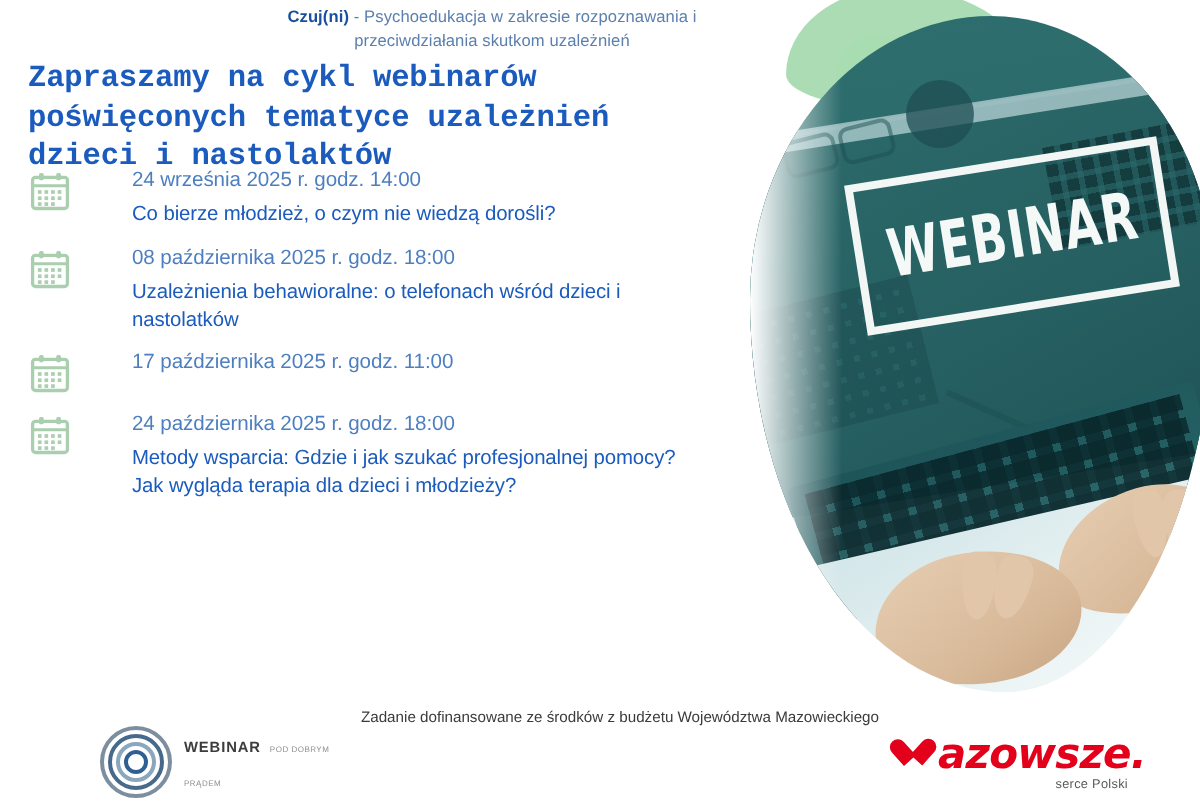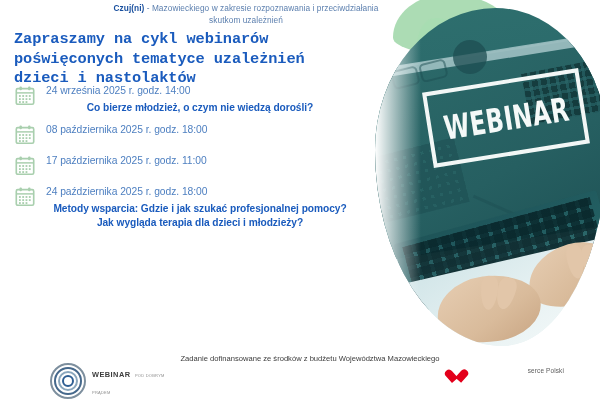--- a/index.html
+++ b/index.html
@@ -276,43 +276,43 @@
     position: absolute;
     left: 14px;
     top: 84px;
     width: 340px;
   }
   .event {
     position: relative;
     display: flex;
     align-items: flex-start;
     margin-bottom: 8px;
+    gap: 20px;
   }
   .cal-icon {
     flex: 0 0 auto;
     width: 22px;
     height: 22px;
     margin-right: 10px;
     margin-top: 1px;
   }
   .event-body { flex: 1 1 auto; }
   .event-date {
     font-size: 10.3px;
     line-height: 14px;
     color: #4d7fc0;
     margin-bottom: 3px;
     letter-spacing: -.05px;
   }
   .event-title {
     font-size: 10.2px;
     line-height: 13.8px;
-    font-weight: 700;
+    font-weight: 400;
     color: #1a5bbd;
     letter-spacing: -.05px;
-    text-align: center;
   }
 
   
   .funding-note {
     position: absolute;
     left: 150px;
     top: 353px;
     width: 320px;
     text-align: center;
     font-size: 7.6px;
@@ -441,21 +441,21 @@
       <div class="hand hand-l">
         <div class="finger" style="left:62px; top:4px; width:18px; height:32px; transform:rotate(22deg);"></div>
         <div class="finger" style="left:46px; top:0px; width:17px; height:34px; transform:rotate(12deg);"></div>
       </div>
 
       <div class="photo-fade-left"></div>
     </div>
   </div>
 
   <div class="kicker">
-    <b>Czuj(ni)</b><span> - </span><span>Mazowieckiego w zakresie rozpoznawania i przeciwdziałania skutkom uzależnień</span>
+    <b>Czuj(ni)</b><span> - </span><span>Psychoedukacja w zakresie rozpoznawania i przeciwdziałania skutkom uzależnień</span>
   </div>
 
   <div class="headline">Zapraszamy na cykl webinarów poświęconych tematyce uzależnień dzieci i nastolaktów</div>
 
   <div class="events">
 
     <div class="event">
       <span class="cal-icon">
         <svg viewBox="0 0 24 24" width="22" height="22" aria-hidden="true">
           <rect x="2.5" y="4" width="19" height="17" rx="1.6" fill="#ffffff" stroke="#a9cfae" stroke-width="1.8"></rect>
@@ -500,20 +500,21 @@
             <rect x="12.6" y="14.4" width="2" height="2"></rect>
               <rect x="16.2" y="14.4" width="2" height="2"></rect>
             <rect x="5.4" y="17.6" width="2" height="2"></rect>
               <rect x="9" y="17.6" width="2" height="2"></rect>
             <rect x="12.6" y="17.6" width="2" height="2"></rect>
           </g>
         </svg>
       </span>
       <div class="event-body">
         <div class="event-date">08 października 2025 r. godz. 18:00</div>
+        <div class="event-title">Uzależnienia behawioralne: o telefonach wśród dzieci i nastolatków</div>
       </div>
     </div>
 
     <div class="event">
       <span class="cal-icon">
         <svg viewBox="0 0 24 24" width="22" height="22" aria-hidden="true">
           <rect x="2.5" y="4" width="19" height="17" rx="1.6" fill="#ffffff" stroke="#a9cfae" stroke-width="1.8"></rect>
           <line x1="2.5" y1="8.6" x2="21.5" y2="8.6" stroke="#a9cfae" stroke-width="1.6"></line>
           <rect x="6" y="1.6" width="2.6" height="4" rx="1" fill="#a9cfae"></rect>
           <rect x="15.4" y="1.6" width="2.6" height="4" rx="1" fill="#a9cfae"></rect>
@@ -577,18 +578,18 @@
       <span class="ring r4"></span>
     </span>
     <span class="fundacja-words">
       <span class="fundacja-name">WEBINAR</span>
       <span class="fundacja-tag">POD DOBRYM PRĄDEM</span>
     </span>
   </div>
 
   <div class="mazowsze-logo">
     <span class="mz-word">
-      <span class="mz-heart"></span>
+      <span class="mz-heart"></span><span>azowsze.</span>
     </span>
     <span class="mz-tag">serce Polski</span>
   </div>
 
 </div>
 
 </body></html>

